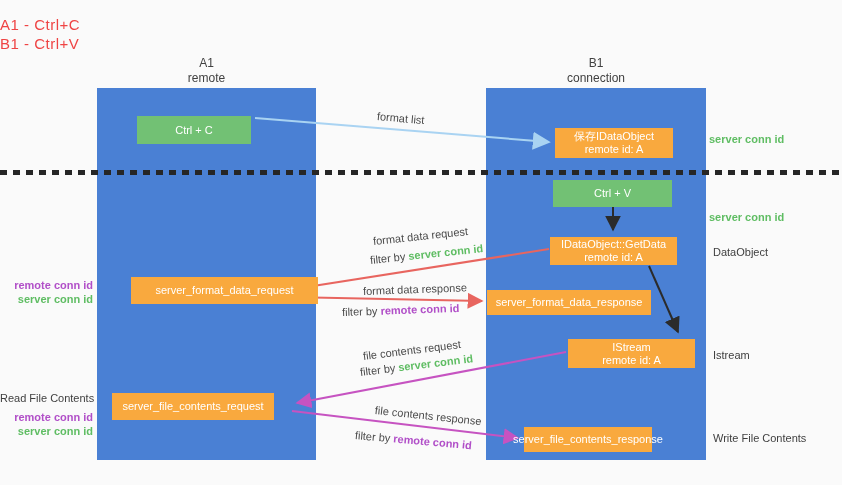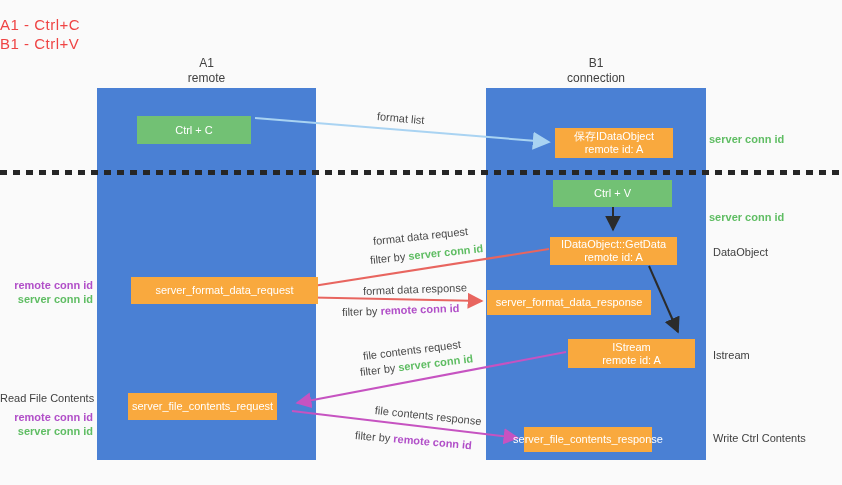--- a/index.html
+++ b/index.html
@@ -105,33 +105,33 @@
 
   <div class="node orange" style="left:487px;top:290px;width:164px;height:25px;">
     <span>server_format_data_response</span>
   </div>
 
   <div class="node orange" style="left:568px;top:339px;width:127px;height:29px;">
     <span>IStream</span>
     <span>remote id: A</span>
   </div>
 
-  <div class="node orange" style="left:128px;top:393px;width:149px;height:27px;">
+  <div class="node orange" style="left:112px;top:393px;width:162px;height:27px;">
     <span>server_file_contents_request</span>
   </div>
 
   <div class="node orange" style="left:524px;top:427px;width:128px;height:25px;">
     <span>server_file_contents_response</span>
   </div>
 
   <div class="slabel green-t" style="left:709px;top:133px;">server conn id</div>
   <div class="slabel green-t" style="left:709px;top:211px;">server conn id</div>
   <div class="slabel" style="left:713px;top:246px;">DataObject</div>
   <div class="slabel" style="left:713px;top:349px;">Istream</div>
-  <div class="slabel" style="left:713px;top:432px;">Write Ctrl Contents</div>
+  <div class="slabel" style="left:713px;top:432px;">Write File Contents</div>
 
   <div class="slabel right-align purple-t" style="left:0px;top:279px;width:93px;">remote conn id</div>
   <div class="slabel right-align green-t" style="left:0px;top:293px;width:93px;">server conn id</div>
   <div class="slabel right-align" style="left:0px;top:392px;width:93px;">Read File Contents</div>
   <div class="slabel right-align purple-t" style="left:0px;top:411px;width:93px;">remote conn id</div>
   <div class="slabel right-align green-t" style="left:0px;top:425px;width:93px;">server conn id</div>
 
   <div class="alabel" style="left:377px;top:110px;transform:rotate(5deg);">format list</div>
 
   <div class="alabel" style="left:373px;top:235px;transform:rotate(-6deg);">format data request</div>

